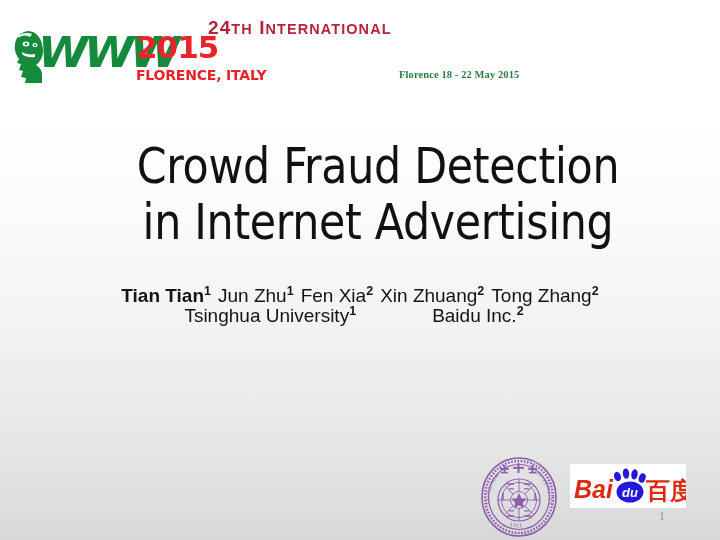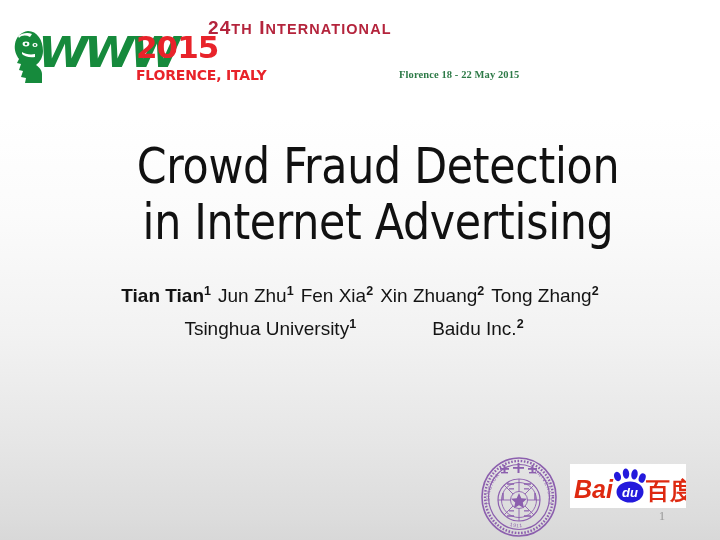--- a/index.html
+++ b/index.html
@@ -169,21 +169,21 @@
   sup {
     font-size: 0.66em;
     font-weight: bold;
     vertical-align: super;
     line-height: 0;
   }
 
   .affiliations {
     position: absolute;
     left: 0;
-    top: 318px;
+    top: 305px;
     width: 708px;
     text-align: center;
     font-family: "Liberation Sans", sans-serif;
     font-size: 19px;
     color: #141414;
     white-space: nowrap;
   }
   .affiliations .aff-gap {
     display: inline-block;
     width: 76px;

